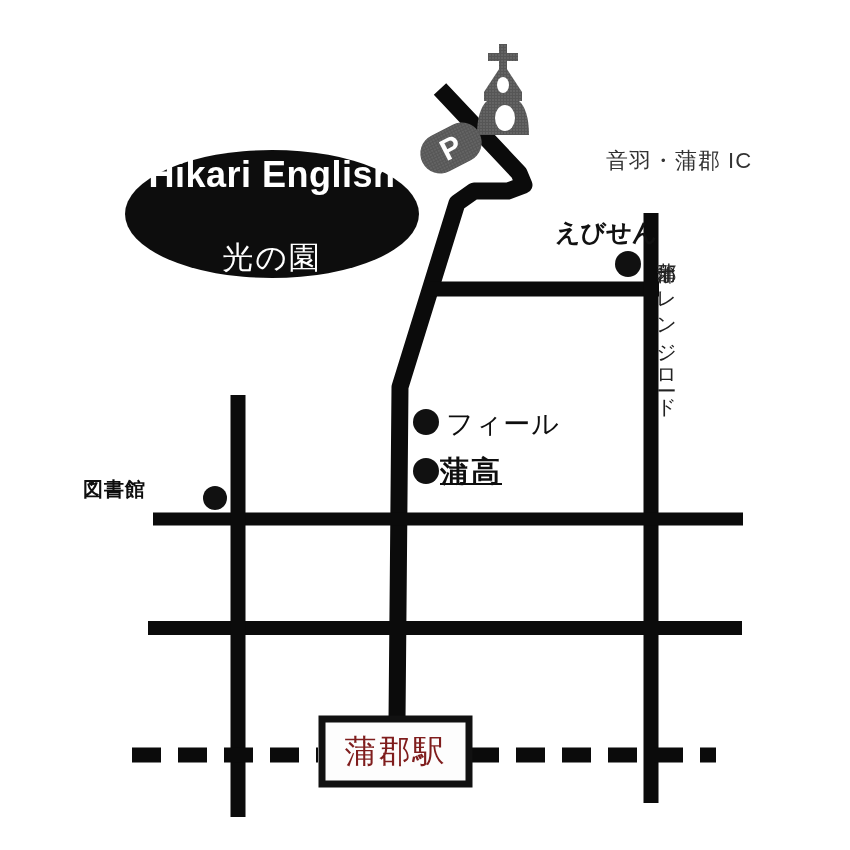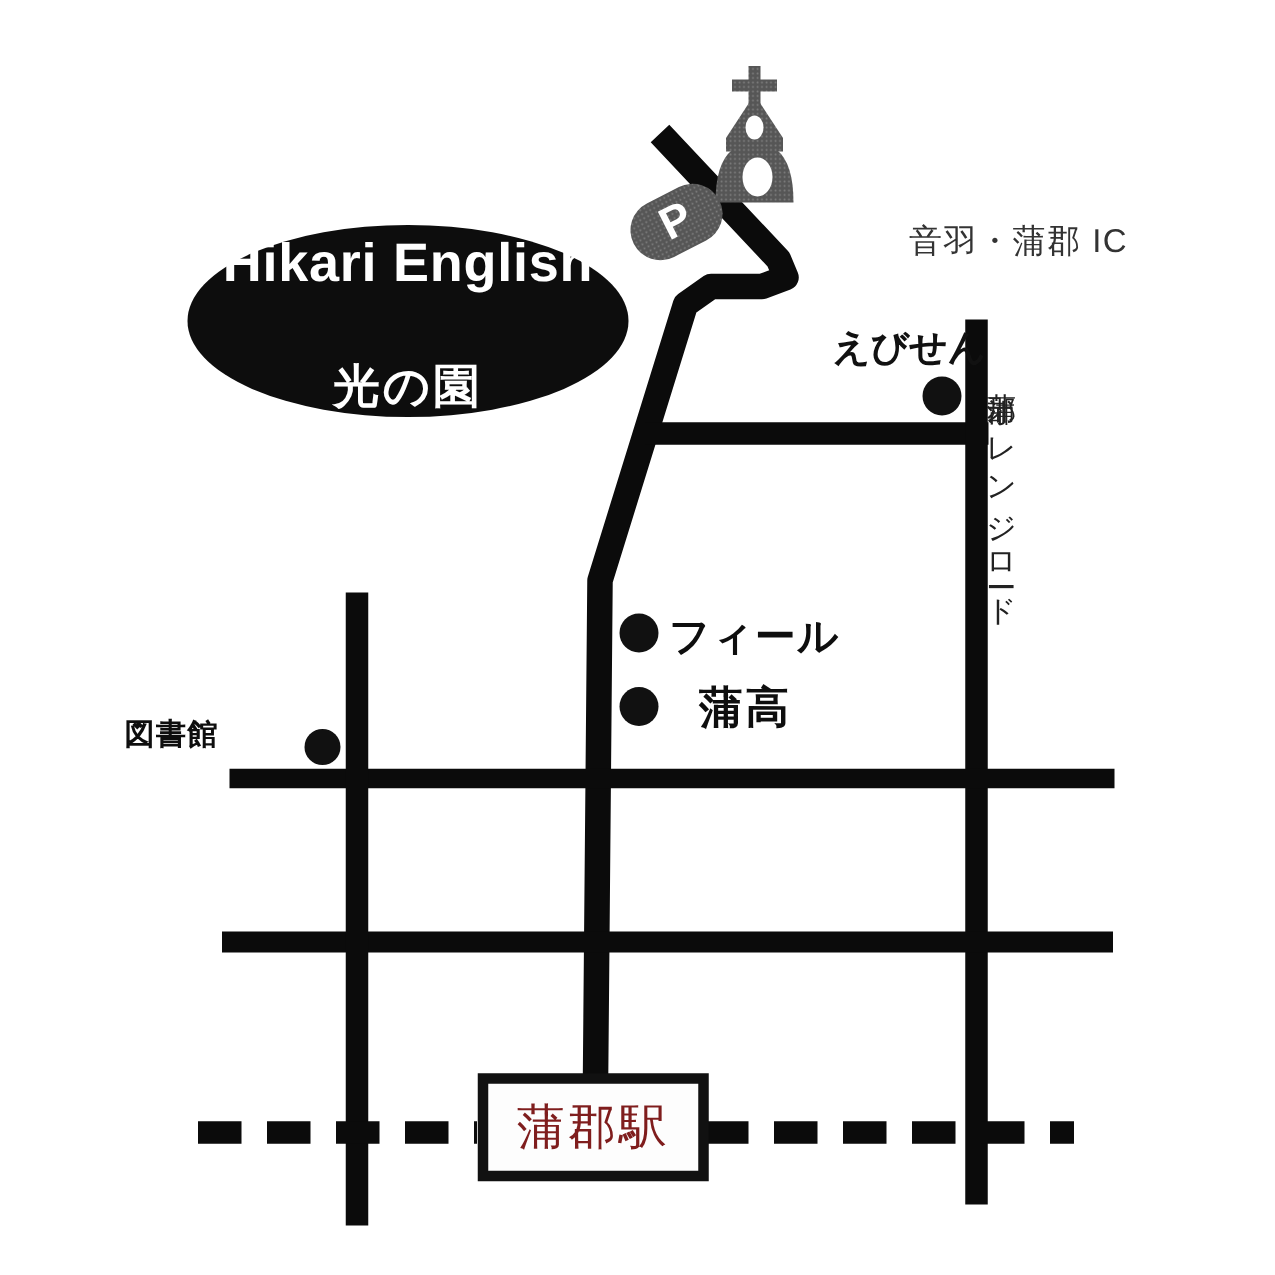--- a/index.html
+++ b/index.html
@@ -14,33 +14,33 @@
   .stage svg{position:absolute;left:0;top:0;}
   .lbl{position:absolute;white-space:nowrap;}
 
   
   .bubble-text{
     position:absolute;left:125px;top:153px;width:294px;height:124px;
     display:flex;flex-direction:column;align-items:center;justify-content:center;
     color:#ffffff;text-align:center;line-height:1.25;
   }
   .bubble-en{font-size:36px;font-weight:700;letter-spacing:0.5px;}
-  .bubble-jp{font-size:31px;font-weight:700;letter-spacing:2px;margin-top:42px;}
+  .bubble-jp{font-size:31px;font-weight:400;letter-spacing:2px;margin-top:42px;}
 
   .ic-label{left:606px;top:146px;font-size:22px;font-weight:400;color:#333;letter-spacing:1px;}
 
   .ebisen{left:524px;top:217px;width:102px;text-align:center;
           font-size:25px;font-weight:600;line-height:30px;color:#111;margin-left:31px;}
 
   .orange-road{left:654px;top:246px;height:220px;
           writing-mode:vertical-rl;text-orientation:mixed;
           font-size:20px;font-weight:500;letter-spacing:3px;color:#222;}
 
-  .feel{left:446px;top:406px;font-size:27px;font-weight:700;color:#0e0e0e;letter-spacing:1px;}
-  .gamako{left:466px;top:452px;font-size:29px;font-weight:700;color:#0e0e0e;letter-spacing:2px;}
+  .feel{left:446px;top:406px;font-size:27px;font-weight:400;color:#0e0e0e;letter-spacing:1px;}
+  .gamako{left:440px;top:452px;font-size:29px;font-weight:700;color:#0e0e0e;letter-spacing:2px;text-decoration:underline;}
   .library{left:83px;top:476px;font-size:20px;font-weight:700;color:#0e0e0e;letter-spacing:1px;}
 
   .station-text{
     position:absolute;left:322px;top:719px;width:147px;height:65px;
     display:flex;align-items:center;justify-content:center;
     font-size:32px;font-weight:500;color:#7f1d1d;letter-spacing:2px;
   }
   .p-letter{
     position:absolute;left:433px;top:128px;width:36px;height:40px;
     display:flex;align-items:center;justify-content:center;

